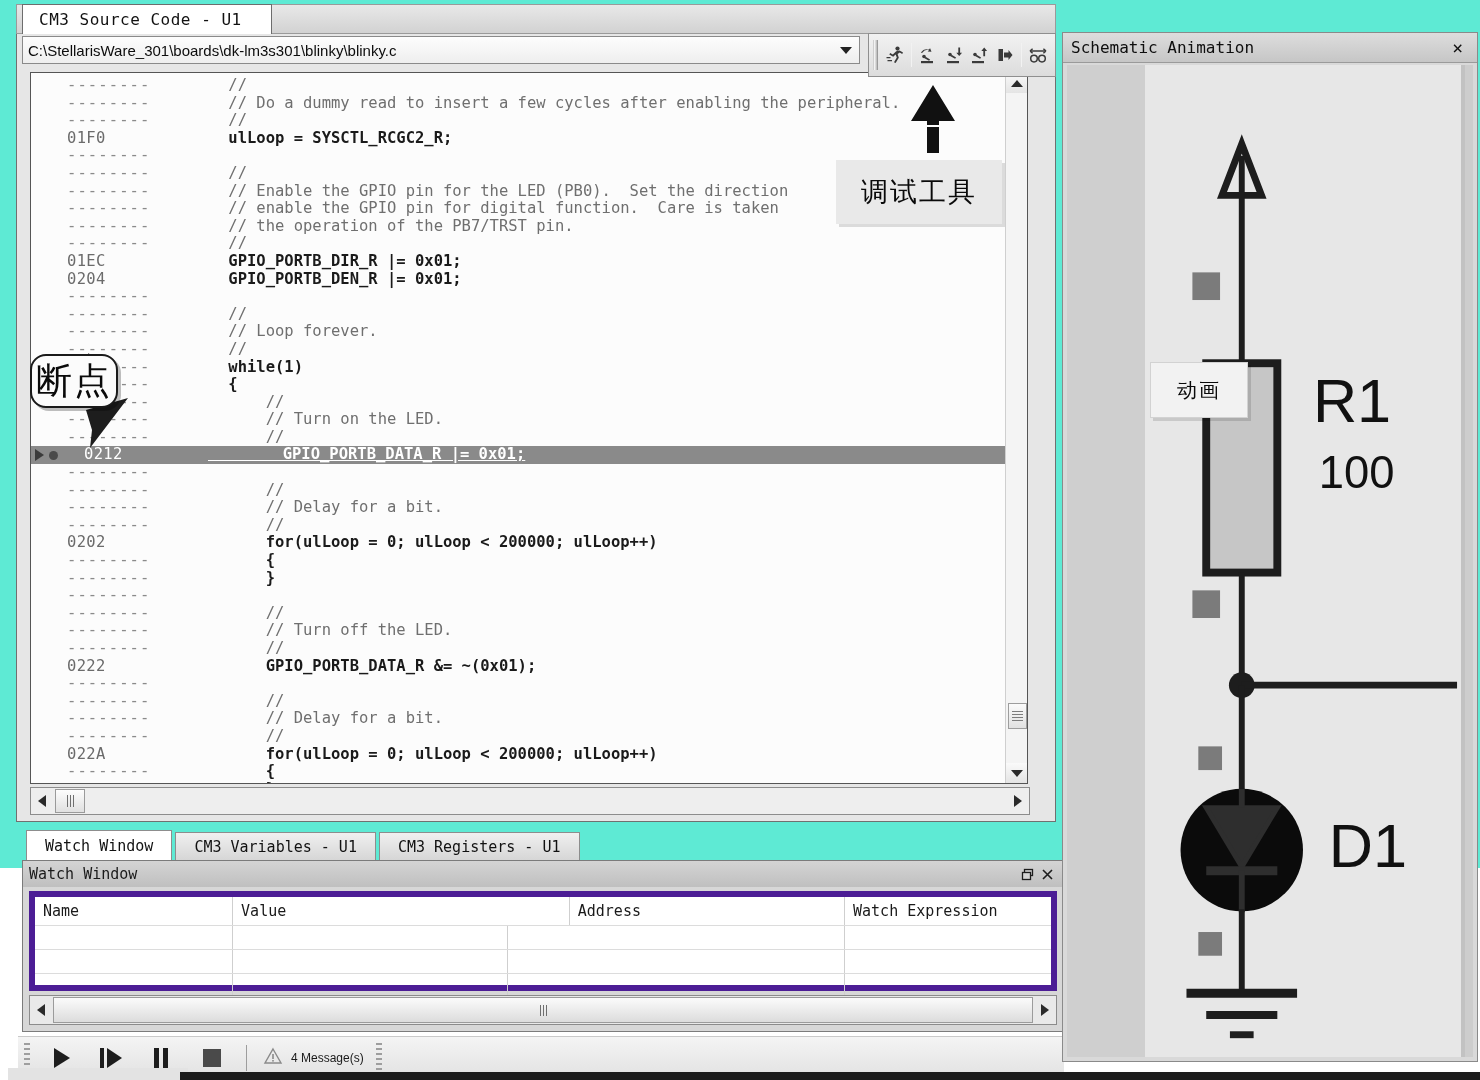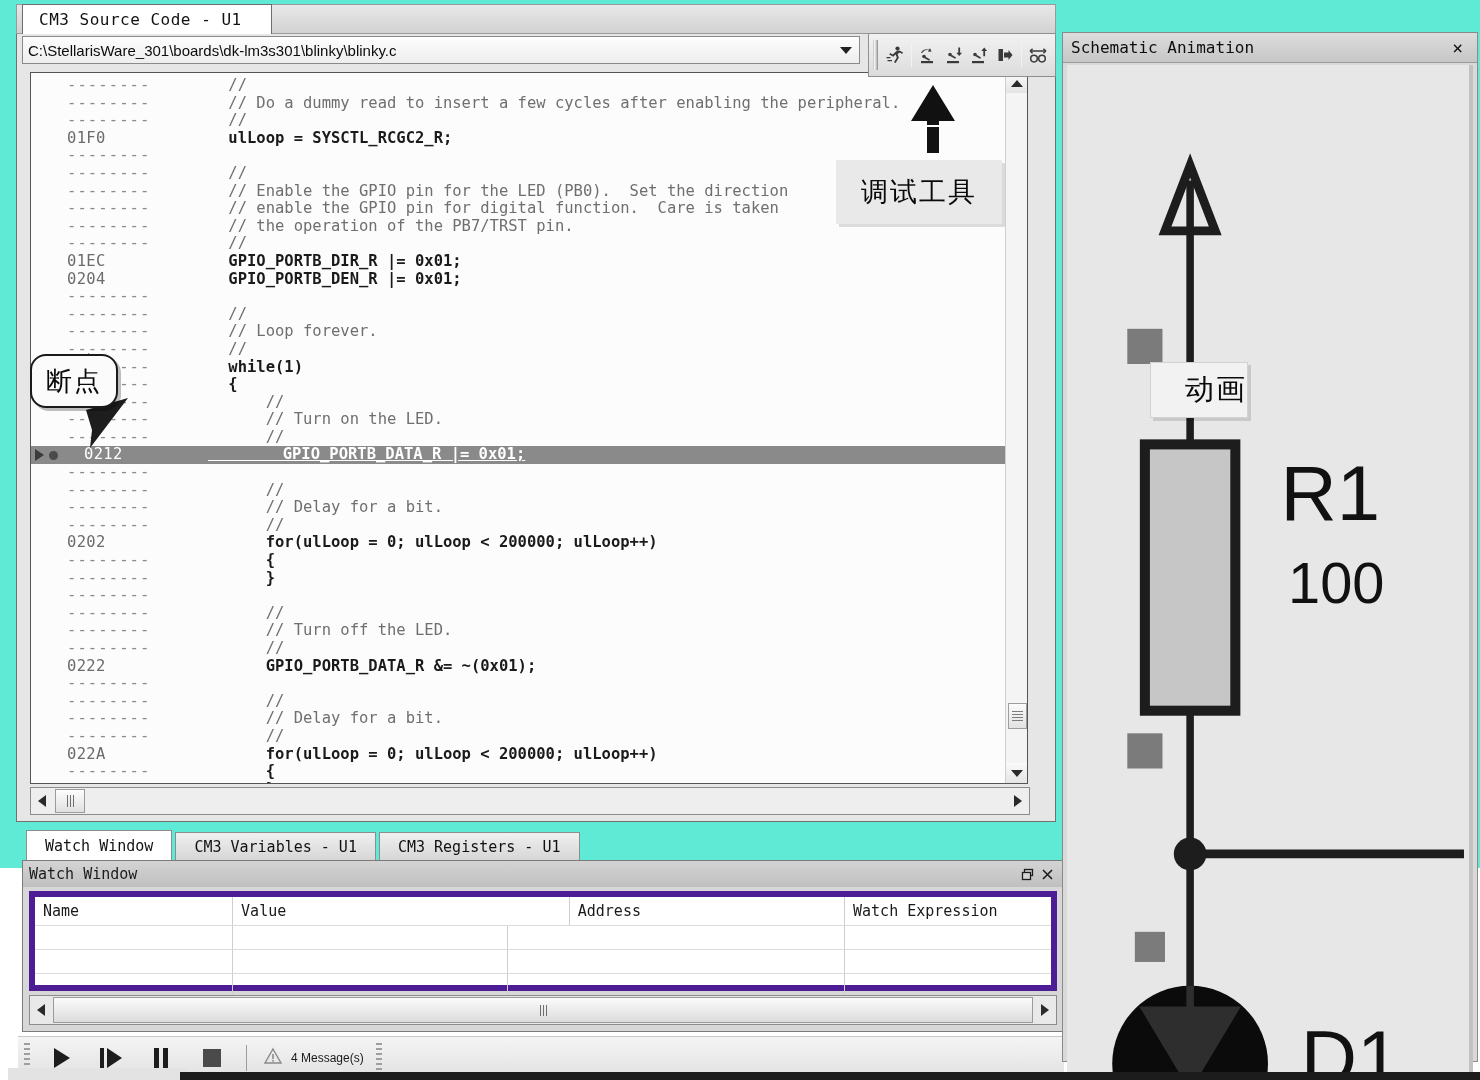--- a/index.html
+++ b/index.html
@@ -390,31 +390,30 @@
   }
   #anno-debug-tools {
     left: 836px; top: 160px;
     width: 166px; height: 64px;
   }
   #anno-anim {
     left: 1150px; top: 362px;
     width: 98px; height: 56px;
     background: #f2f2f2;
     border: 1px solid #d2d2d2;
-    font-size: 29px;
-    justify-content: flex-end;
+    font-size: 20px;
   }
   #anno-bp {
     left: 30px; top: 354px;
     width: 88px; height: 54px;
     background: #fbfbfb;
     border: 2px solid #1a1a1a;
     border-radius: 16px;
     box-shadow: 3px 3px 0 rgba(0,0,0,0.25);
-    font-size: 26px;
+    font-size: 36px;
     z-index: 45;
   }
   #anno-arrow-up {
     position: absolute;
     left: 905px; top: 85px;
     width: 56px; height: 70px;
     z-index: 42;
   }
   #bp-pointer {
     position: absolute;
@@ -444,21 +443,20 @@
     border-bottom: 1px solid #9a9a9a;
   }
   .sa-title .sp { flex: 1; }
   .sa-close { font-size: 18px; color: #111; padding: 0 6px; }
   .sa-body {
     position: absolute;
     left: 4px; top: 32px;
     width: 406px; height: 992px;
     background: #d0d0d0;
     display: flex;
-    flex-direction: column;
   }
   .sa-gutter { width: 78px; background: #cfcfcf; }
   .sa-canvas {
     flex: 1;
     background: #e7e7e7;
     position: relative;
     border-right: 4px solid #c2c2c2;
   }
   .sa-rightedge {
     width: 8px; background: #cdcdcd;

